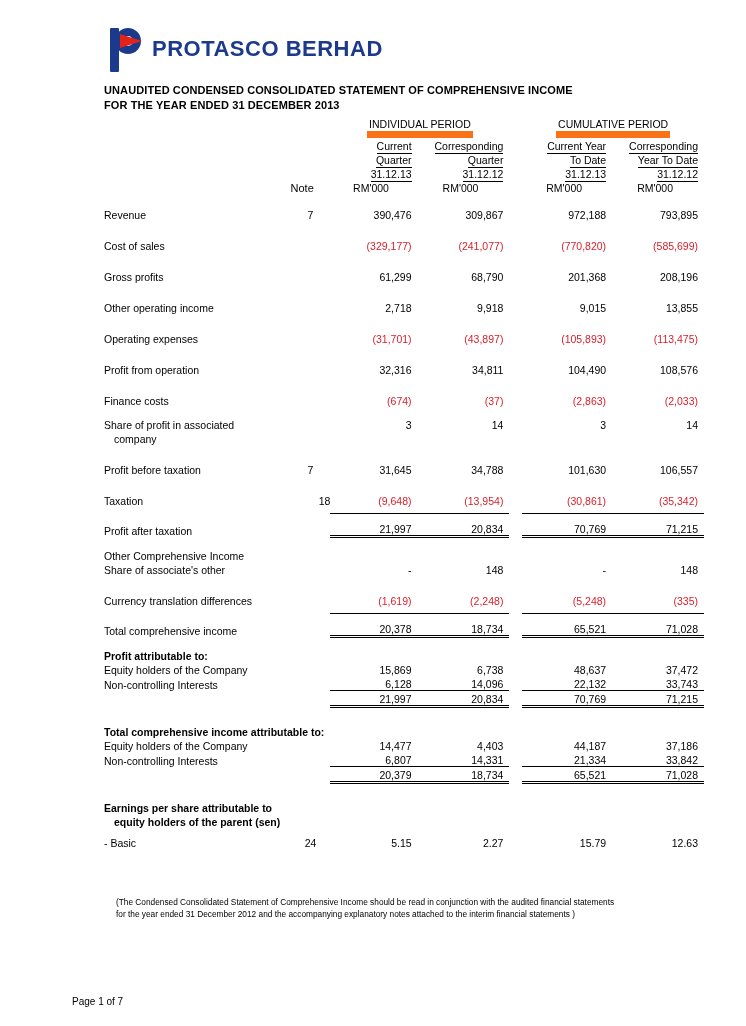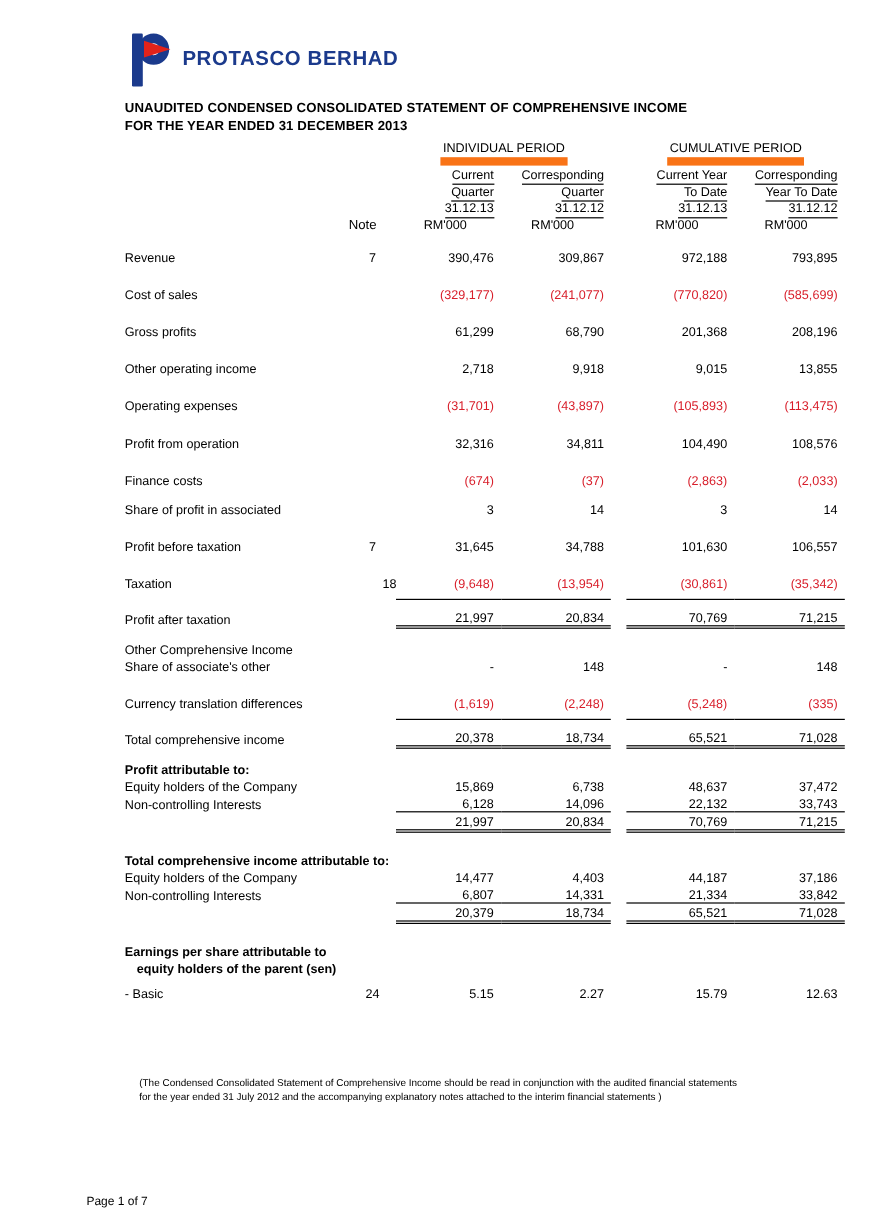--- a/index.html
+++ b/index.html
@@ -62,21 +62,21 @@
     top: 8px;
     width: 0;
     height: 0;
     border-left: 22px solid #e2231a;
     border-top: 7px solid transparent;
     border-bottom: 7px solid transparent;
   }
   .logo-text {
     font-family: "Liberation Sans", sans-serif;
     font-weight: bold;
-    font-size: 17px;
+    font-size: 22px;
     letter-spacing: 0.5px;
     color: #1b3a8c;
   }
 
   
   .doc-title {
     position: absolute;
     left: 104px;
     top: 83px;
     font-size: 11px;
@@ -339,20 +339,29 @@
 
     <tr class="row-tight">
       <td>Share of profit in associated</td>
       <td class="c-note"></td>
       <td class="c-num">3</td>
       <td class="c-num">14</td>
       <td></td>
       <td class="c-num">3</td>
       <td class="c-num">14</td>
     </tr>
+    <tr class="row-tight">
+      <td class="indent">company</td>
+      <td class="c-note"></td>
+          <td class="c-num"></td>
+          <td class="c-num"></td>
+          <td></td>
+          <td class="c-num"></td>
+          <td class="c-num"></td>
+    </tr>
     <tr class="spacer">
           <td colspan="7"></td>
         </tr>
 
     <tr class="row">
       <td>Profit before taxation</td>
       <td class="c-note" style="text-align:center">7</td>
       <td class="c-num">31,645</td>
       <td class="c-num">34,788</td>
       <td></td>
@@ -542,18 +551,18 @@
       <td class="c-num">2.27</td>
       <td></td>
       <td class="c-num">15.79</td>
       <td class="c-num">12.63</td>
     </tr>
   </tbody>
     </table>
 
   <div class="footnote">
     <div>(The Condensed Consolidated Statement of Comprehensive Income should be read in conjunction with the audited financial statements</div>
-    <div>for the year ended 31 July 2012 and the accompanying explanatory notes attached to the interim financial statements )</div>
+    <div>for the year ended 31 December 2012 and the accompanying explanatory notes attached to the interim financial statements )</div>
   </div>
 
   <div class="page-num">Page 1 of 7</div>
 
 </div>
 
 </body></html>

